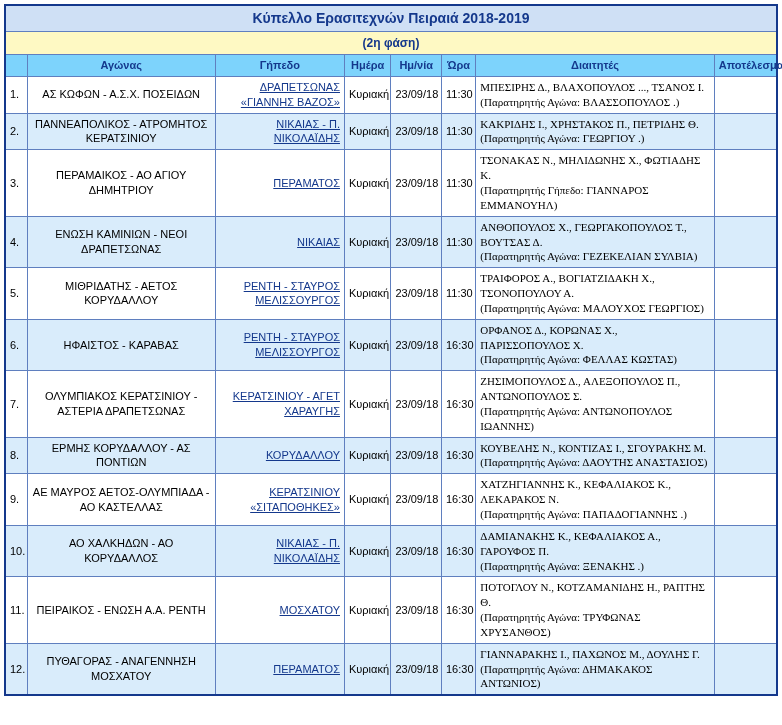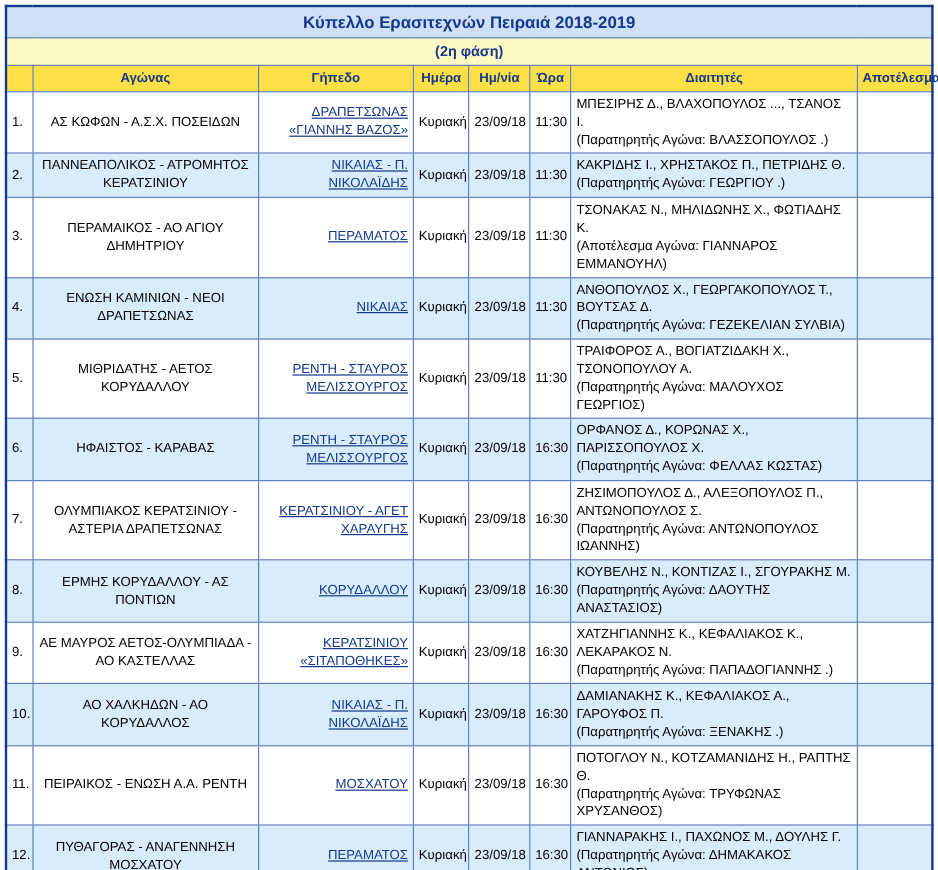--- a/index.html
+++ b/index.html
@@ -44,21 +44,21 @@
   .phase-cell {
     background: #fef9c3;
     text-align: center;
     font-weight: bold;
     font-size: 12px;
     color: #14388c;
     padding: 3px 4px;
     border: 1px solid #14388c;
   }
   .hdr td {
-    background: #fde047;
+    background: #7dd3fc;
     text-align: center;
     font-weight: bold;
     color: #14388c;
     font-size: 11px;
     padding: 4px 3px;
   }
   tr.row-alt td {
     background: #d9ecfb;
   }
   tr.row-norm td {
@@ -89,20 +89,21 @@
     white-space: nowrap;
   }
   .c-time {
     width: 34px;
     text-align: center;
     white-space: nowrap;
   }
   .c-ref {
     width: 236px;
     text-align: left;
+    font-family: Liberation Serif, serif;
   }
   .c-res {
     width: 62px;
     text-align: center;
   }
   .venue-link {
     color: #14388c;
     text-decoration: underline;
     cursor: pointer;
   }
@@ -176,21 +177,21 @@
 
       <tr class="row-norm">
         <td class="c-num">3.</td>
         <td class="c-match">ΠΕΡΑΜΑΙΚΟΣ - ΑΟ ΑΓΙΟΥ ΔΗΜΗΤΡΙΟΥ</td>
         <td class="c-venue"><span class="venue-link">ΠΕΡΑΜΑΤΟΣ</span></td>
         <td class="c-day">Κυριακή</td>
         <td class="c-date">23/09/18</td>
         <td class="c-time">11:30</td>
         <td class="c-ref">
           <span class="ref-line">ΤΣΟΝΑΚΑΣ Ν., ΜΗΛΙΔΩΝΗΣ Χ., ΦΩΤΙΑΔΗΣ Κ.</span>
-          <span class="obs">(Αποτέλεσμα Αγώνα: ΓΙΑΝΝΑΡΟΣ ΕΜΜΑΝΟΥΗΛ)</span>
+          <span class="obs">(Παρατηρητής Γήπεδο: ΓΙΑΝΝΑΡΟΣ ΕΜΜΑΝΟΥΗΛ)</span>
         </td>
         <td class="c-res"></td>
       </tr>
 
       <tr class="row-alt">
         <td class="c-num">4.</td>
         <td class="c-match">ΕΝΩΣΗ ΚΑΜΙΝΙΩΝ - ΝΕΟΙ ΔΡΑΠΕΤΣΩΝΑΣ</td>
         <td class="c-venue"><span class="venue-link">ΝΙΚΑΙΑΣ</span></td>
         <td class="c-day">Κυριακή</td>
         <td class="c-date">23/09/18</td>

